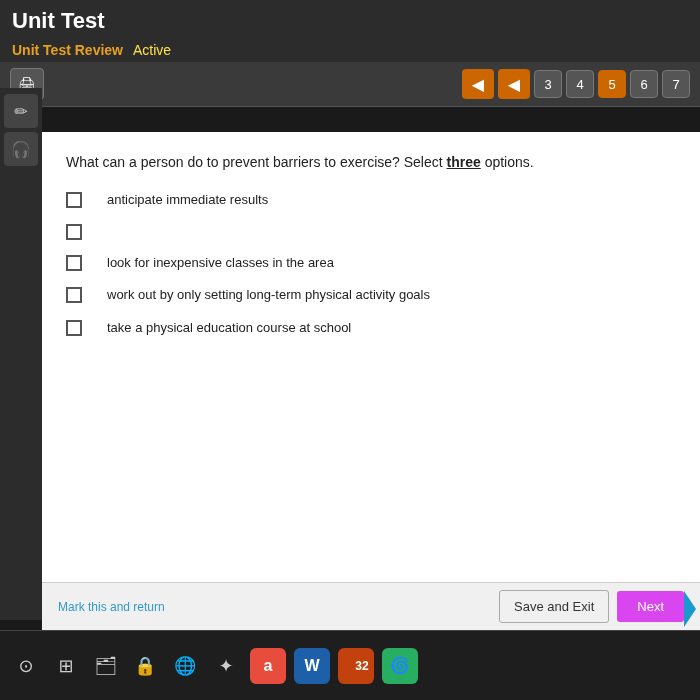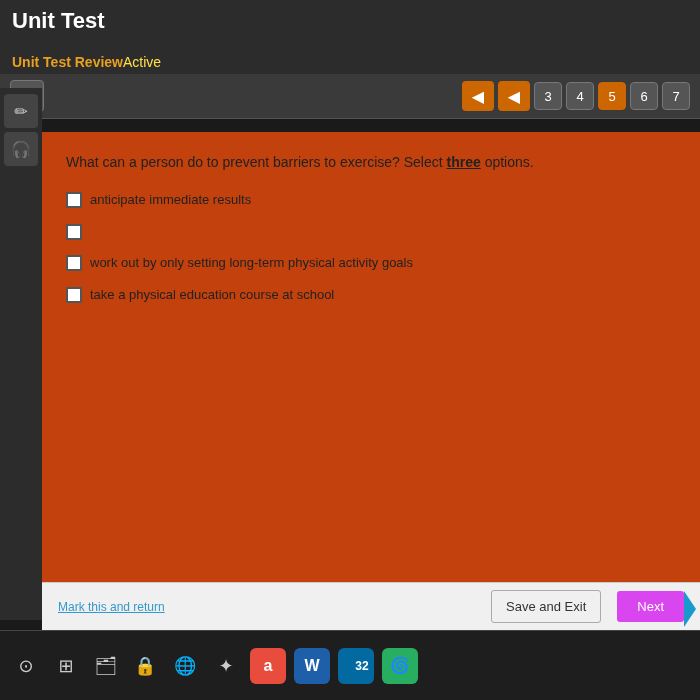--- a/index.html
+++ b/index.html
@@ -21,21 +21,22 @@
     }
     .app-title {
       color: #ffffff;
       font-size: 22px;
       font-weight: bold;
       line-height: 1.2;
     }
     .subtitle-row {
       display: flex;
       align-items: center;
-      margin-top: 20px;
+      gap: 10px;
+      margin-top: 8px;
     }
     .subtitle-link {
       color: #e8a020;
       font-size: 14px;
       font-weight: bold;
       text-decoration: none;
       cursor: pointer;
     }
     .status-badge {
       color: #fde047;
@@ -135,40 +136,40 @@
       border-color: #cc6600;
     }
 
     
     .main-content {
       position: absolute;
       top: 132px;
       left: 42px;
       right: 0;
       bottom: 70px;
-      background: #c2410c;
+      background: #ffffff;
       padding: 20px 24px;
       overflow-y: auto;
     }
 
     .question-text {
       font-size: 14px;
       color: #222;
       margin-bottom: 18px;
       line-height: 1.5;
     }
     .question-text strong {
       font-weight: bold;
       text-decoration: underline;
     }
 
     .option-item {
       display: flex;
       align-items: flex-start;
-      gap: 8px;
+      gap: 25px;
       margin-bottom: 14px;
       cursor: pointer;
     }
     .option-checkbox {
       width: 16px;
       height: 16px;
       border: 2px solid #555;
       background: #fff;
       flex-shrink: 0;
       margin-top: 1px;
@@ -190,27 +191,26 @@
       background: #f0f0f0;
       border-top: 1px solid #ccc;
       display: flex;
       align-items: center;
       padding: 0 16px;
       justify-content: space-between;
     }
     .mark-return-link {
       color: #3399cc;
       font-size: 12px;
-      text-decoration: underline;
       cursor: pointer;
     }
     .footer-buttons {
       display: flex;
       align-items: center;
-      gap: 16px;
+      gap: 8px;
       padding-left: 33px;
     }
     .btn-save-exit {
       background: #f0f0f0;
       border: 1px solid #aaa;
       border-radius: 3px;
       padding: 8px 14px;
       font-size: 13px;
       color: #333;
       cursor: pointer;
@@ -324,20 +324,24 @@
 
   <div class="option-item">
     <div class="option-checkbox"></div>
     <span class="option-label">anticipate immediate results</span>
   </div>
 
   <div class="option-item">
     <div class="option-checkbox"></div>
   </div>
 
+  <div class="option-item">
+    <div class="option-checkbox"></div>
+    <span class="option-label">look for inexpensive classes in the area</span>
+  </div>
 
   <div class="option-item">
     <div class="option-checkbox"></div>
     <span class="option-label">work out by only setting long-term physical activity goals</span>
   </div>
 
   <div class="option-item">
     <div class="option-checkbox"></div>
     <span class="option-label">take a physical education course at school</span>
   </div>
@@ -365,18 +369,18 @@
     <span>🔒</span>
   </div>
   <div class="taskbar-icon">
     <span>🌐</span>
   </div>
   <div class="taskbar-icon">
     <span>✦</span>
   </div>
   <div class="taskbar-app" style="background:#e74c3c; color:#fff;">a</div>
   <div class="taskbar-app" style="background:#1e5faa; color:#fff;">W</div>
-  <div class="taskbar-app" style="background:#0369a1; color:#fff; font-size:12px;padding-left:12px;">32</div>
+  <div class="taskbar-app" style="background:#c2410c; color:#fff; font-size:12px;padding-left:12px;">32</div>
   <div class="taskbar-app" style="background:#27ae60; color:#fff;">
     <span>🌀</span>
   </div>
   <div class="taskbar-spacer"></div>
 </div>
 
 </body></html>

